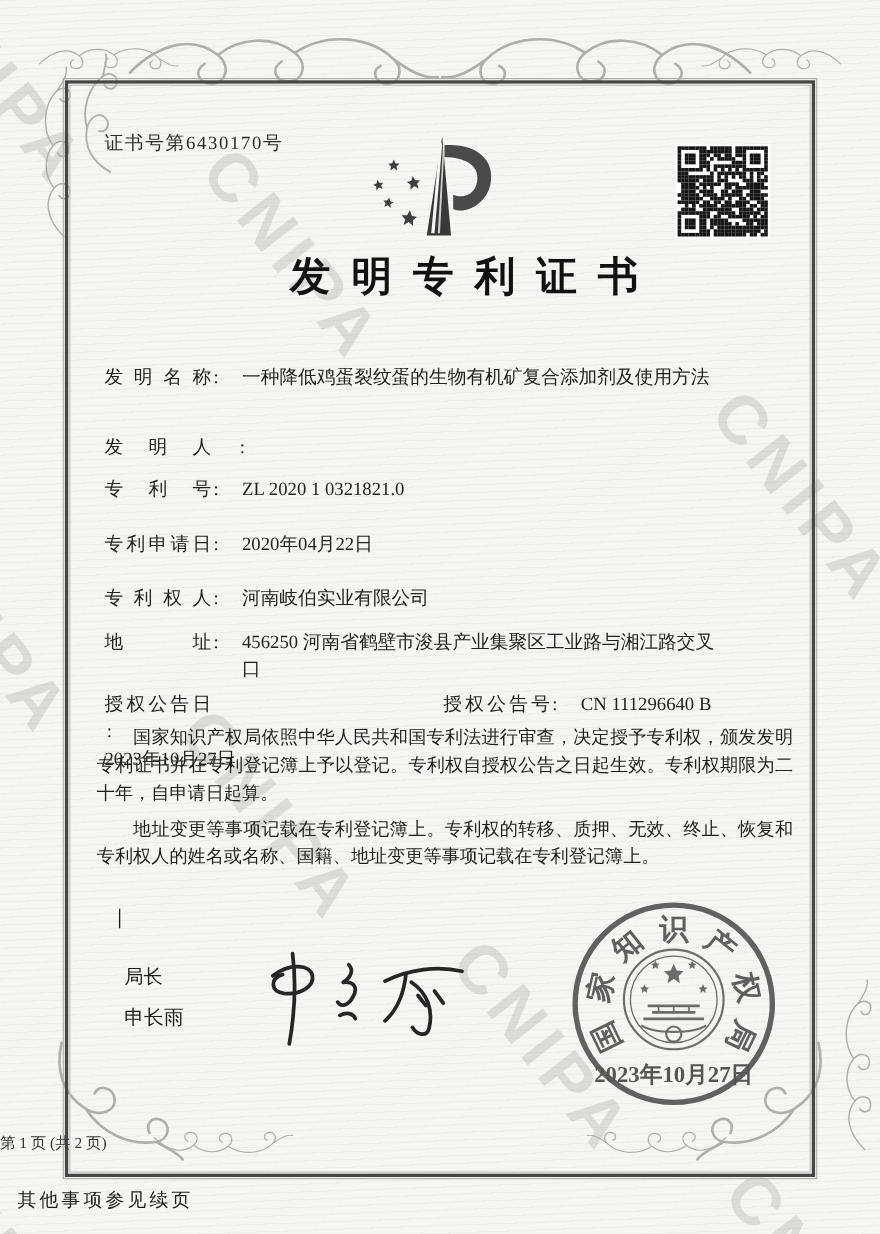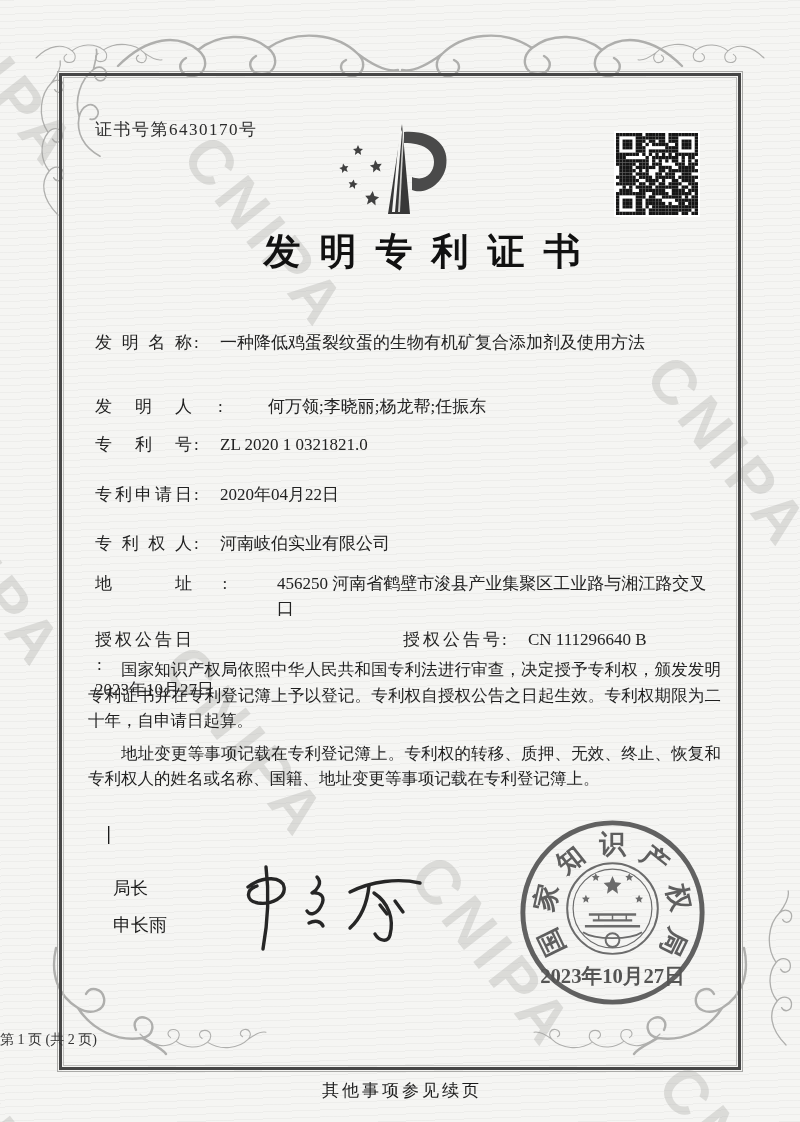--- a/index.html
+++ b/index.html
@@ -24,42 +24,42 @@
   
   .content{position:absolute;inset:0;z-index:3;}
   .cert-no{position:absolute;left:95px;top:118px;font-size:17px;letter-spacing:1.5px;color:#2b2b2b;}
   .logo{position:absolute;left:332px;top:120px;}
   .qr{position:absolute;left:614px;top:131px;}
   .title{position:absolute;left:0;right:0;top:227px;text-align:center;font-size:37px;
          font-weight:bold;letter-spacing:19px;text-indent:19px;color:#111;margin-left:44px;}
   .fields{position:absolute;left:95px;top:0;width:627px;font-size:17px;}
   .frow{position:absolute;display:flex;width:100%;line-height:25px;}
   .r-name{top:330px;} .r-inventor{top:394px;gap:24px;} .r-patno{top:432px;} .r-filing{top:482px;}
-  .r-patentee{top:531px;} .r-address{top:571px;justify-content:space-between;} .r-grant{top:627px;flex-direction:column;}
+  .r-patentee{top:531px;} .r-address{top:571px;} .r-grant{top:627px;flex-direction:column;}
   .flabel{flex:none;width:97px;display:inline-block;text-align:justify;text-align-last:justify;}
   .fcolon{flex:none;width:26px;padding-left:2px;}
   .fvalue{flex:none;}
   .fvalue.addr{width:445px;}
   .grant2{position:absolute;left:308px;top:0;display:flex;}
   .paras{position:absolute;left:88px;top:657px;width:633px;font-size:16.5px;
          line-height:25.5px;text-align:justify;color:#1f1f1f;}
   .paras p{margin:0;text-indent:2em;}
   .paras p + p{margin-top:7px;}
   .barcode{position:absolute;left:108px;top:826px;}
   .director-label{position:absolute;left:113px;top:876px;font-size:17.5px;
          font-family:"Liberation Sans","DejaVu Sans",sans-serif;color:#1d1d1d;}
   .director-name{position:absolute;left:113px;top:913px;font-size:18px;
          font-family:"Liberation Sans","DejaVu Sans",sans-serif;color:#1d1d1d;}
   .signature{position:absolute;left:222px;top:857px;}
   .seal{position:absolute;left:514px;top:814px;opacity:0.88;}
   .seal-char{font-size:27px;fill:#4b4b4b;font-weight:bold;
          font-family:"Liberation Serif","DejaVu Serif",serif;}
   .seal-date{font-size:21px;fill:#3f3f3f;font-weight:bold;}
   .page-num{position:absolute;left:0;right:0;top:1031px;text-align:left;font-size:14px;color:#333;}
-  .footer-note{position:absolute;left:4px;right:0;top:1079px;text-align:center;font-size:17px;
+  .footer-note{position:absolute;left:16px;right:0;top:1079px;text-align:left;font-size:17px;
          letter-spacing:3px;color:#1c1c1c;}
 </style>
 </head>
 <body>
 
 <div class="page">
   <div class="texture"></div>
 
   <div class="wm wm1">CNIPA</div>
   <div class="wm wm2">CNIPA</div>
@@ -578,21 +578,20 @@
 
     <div class="fields">
       <div class="frow r-name">
         <span class="flabel">发明名称</span>
         <span class="fcolon">:</span>
         <span class="fvalue">一种降低鸡蛋裂纹蛋的生物有机矿复合添加剂及使用方法</span>
       </div>
       <div class="frow r-inventor">
         <span class="flabel">发明人</span>
         <span class="fcolon">:</span>
-        <span class="fvalue">何万领;李晓丽;杨龙帮;任振东</span>
       </div>
       <div class="frow r-patno">
         <span class="flabel">专利号</span>
         <span class="fcolon">:</span>
         <span class="fvalue">ZL 2020 1 0321821.0</span>
       </div>
       <div class="frow r-filing">
         <span class="flabel">专利申请日</span>
         <span class="fcolon">:</span>
         <span class="fvalue">2020年04月22日</span>

